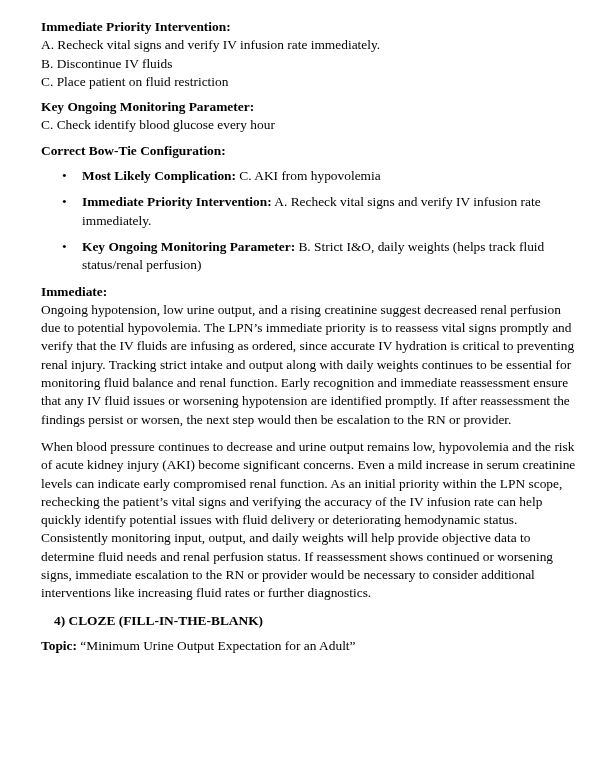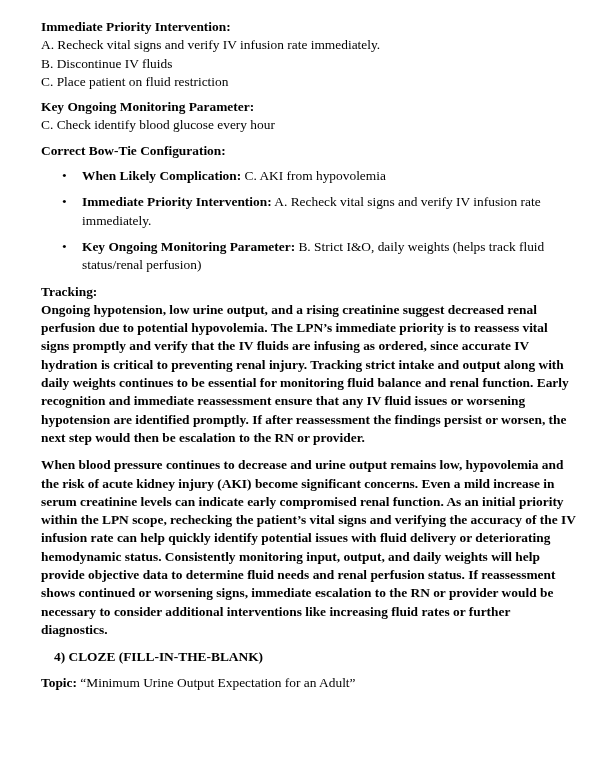--- a/index.html
+++ b/index.html
@@ -8,21 +8,21 @@
     font-family: "Liberation Serif", "DejaVu Serif", serif;
     color: #000000; font-size: 13.4px; line-height: 18.3px;
   }
   .page { position: absolute; left: 41px; top: 18px; width: 535px; }
   .heading { font-weight: bold; margin: 0; }
   .line { margin: 0; }
   .block { margin-bottom: 7px; }
   .bullets { list-style: none; margin: 7px 0 0 0; padding: 0; }
   .bullets li { position: relative; padding-left: 41px; margin-bottom: 8px; }
   .bullets li .dot { position: absolute; left: 21px; top: 0; }
-  .para { margin: 0 0 9px 0; text-align: left; font-weight: bold; }
+  .para { margin: 0 0 9px 0; text-align: left; }
   b { font-weight: bold; }
   .section-title { font-weight: bold; margin: 8px 0 7px 13px; }
 </style>
 </head>
 <body>
 
 <div class="page">
 
   <div class="block">
     <p class="heading">Immediate Priority Intervention:</p>
@@ -34,35 +34,35 @@
   <div class="block">
     <p class="heading">Key Ongoing Monitoring Parameter:</p>
     <p class="line">C. Check identify blood glucose every hour</p>
   </div>
 
   <div class="block">
     <p class="heading">Correct Bow-Tie Configuration:</p>
     <ul class="bullets">
       <li>
         <span class="dot">•</span>
-        <b>When Likely Complication:</b><span> C. AKI from hypovolemia</span>
+        <b>Most Likely Complication:</b><span> C. AKI from hypovolemia</span>
       </li>
       <li>
         <span class="dot">•</span>
         <b>Immediate Priority Intervention:</b><span> A. Recheck vital signs and verify IV infusion rate immediately.</span>
       </li>
       <li>
         <span class="dot">•</span>
         <b>Key Ongoing Monitoring Parameter:</b><span> B. Strict I&amp;O, daily weights (helps track fluid status/renal perfusion)</span>
       </li>
     </ul>
   </div>
 
   <div>
-    <p class="heading">Tracking:</p>
+    <p class="heading">Immediate:</p>
     <p class="para">Ongoing hypotension, low urine output, and a rising creatinine suggest decreased renal perfusion due to potential hypovolemia. The LPN’s immediate priority is to reassess vital signs promptly and verify that the IV fluids are infusing as ordered, since accurate IV hydration is critical to preventing renal injury. Tracking strict intake and output along with daily weights continues to be essential for monitoring fluid balance and renal function. Early recognition and immediate reassessment ensure that any IV fluid issues or worsening hypotension are identified promptly. If after reassessment the findings persist or worsen, the next step would then be escalation to the RN or provider.</p>
     <p class="para">When blood pressure continues to decrease and urine output remains low, hypovolemia and the risk of acute kidney injury (AKI) become significant concerns. Even a mild increase in serum creatinine levels can indicate early compromised renal function. As an initial priority within the LPN scope, rechecking the patient’s vital signs and verifying the accuracy of the IV infusion rate can help quickly identify potential issues with fluid delivery or deteriorating hemodynamic status. Consistently monitoring input, output, and daily weights will help provide objective data to determine fluid needs and renal perfusion status. If reassessment shows continued or worsening signs, immediate escalation to the RN or provider would be necessary to consider additional interventions like increasing fluid rates or further diagnostics.</p>
   </div>
 
   <div>
     <p class="section-title">4) CLOZE (FILL-IN-THE-BLANK)</p>
     <p class="line">
       <b>Topic:</b><span> “Minimum Urine Output Expectation for an Adult”</span>
     </p>
   </div>

